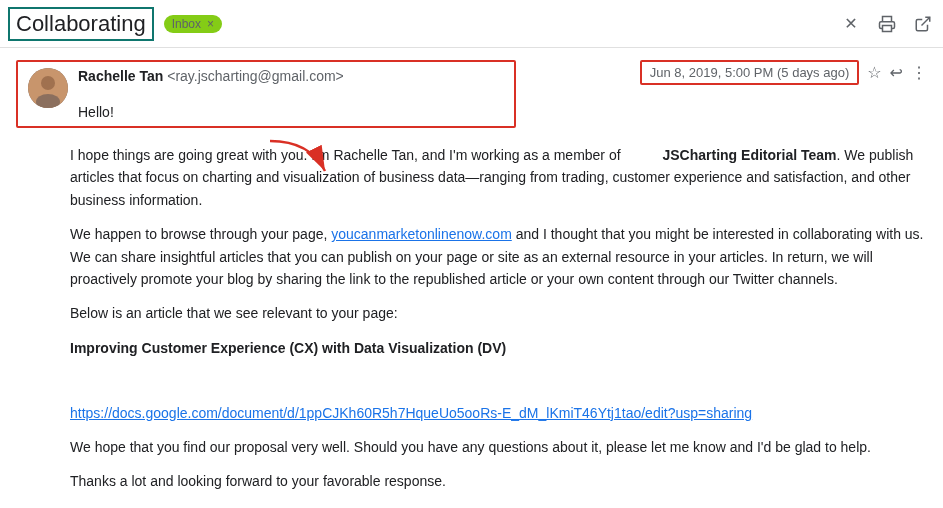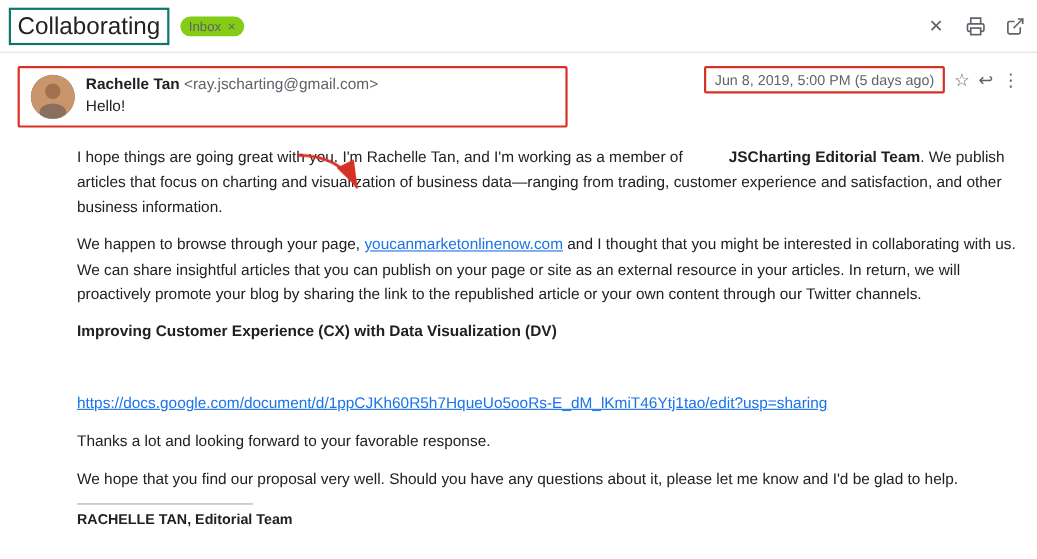--- a/index.html
+++ b/index.html
@@ -125,21 +125,21 @@
       cursor: pointer;
       display: flex;
       align-items: center;
       gap: 2px;
       margin-top: 2px;
     }
 
     .greeting {
       font-size: 14px;
       color: #202124;
-      margin-top: 4px;
+      margin-top: 20px;
     }
 
     .email-meta {
       margin-left: auto;
       display: flex;
       align-items: center;
       gap: 8px;
       padding-left: 20px;
       text-align: center;
     }
@@ -274,23 +274,24 @@
   </div>
 </div>
 
 <div class="email-body">
   <p>
     I hope things are going great with you. I'm Rachelle Tan, and I'm working as a member of <span class="bold">JSCharting Editorial Team</span>. We publish articles that focus on charting and visualization of business data—ranging from trading, customer experience and satisfaction, and other business information.
   </p>
   <p>
     <span>We happen to browse through your page, </span><a href="#">youcanmarketonlinenow.com</a><span> and I thought that you might be interested in collaborating with us. We can share insightful articles that you can publish on your page or site as an external resource in your articles. In return, we will proactively promote your blog by sharing the link to the republished article or your own content through our Twitter channels.</span>
   </p>
+  <p>Below is an article that we see relevant to your page:</p>
   <p>
     </p><div class="article-title">Improving Customer Experience (CX) with Data Visualization (DV)</div>
     <br>
     <a href="#">https://docs.google.com/document/d/1ppCJKh60R5h7HqueUo5ooRs-E_dM_lKmiT46Ytj1tao/edit?usp=sharing</a>
   <p></p>
+  <p>We hope that you find our proposal very well. Should you have any questions about it, please let me know and I'd be glad to help.</p>
   <p>Thanks a lot and looking forward to your favorable response.</p>
-  <p>We hope that you find our proposal very well. Should you have any questions about it, please let me know and I'd be glad to help.</p>
   <div class="signature-line"></div>
   <div class="signature-name">RACHELLE TAN, Editorial Team</div>
   
 </div>
 
 </body></html>

